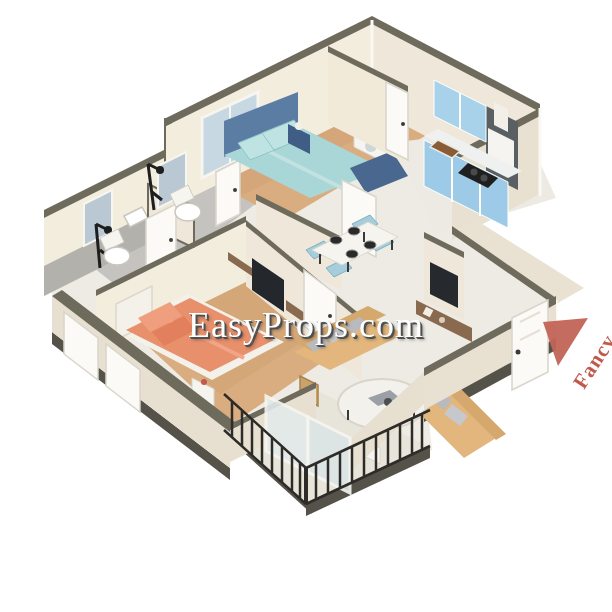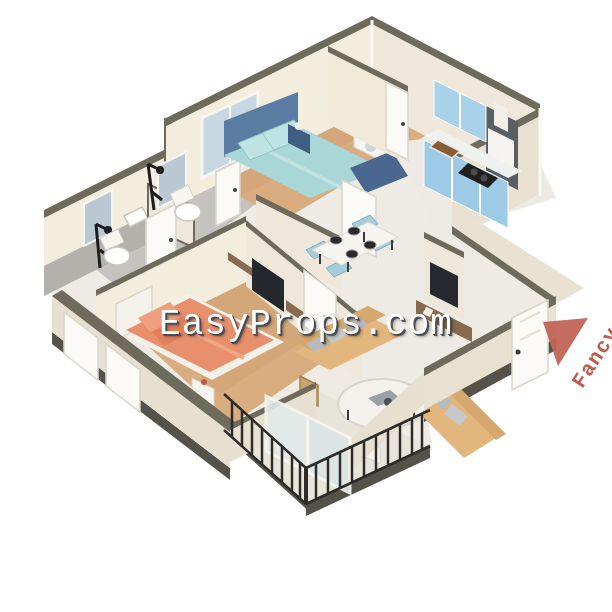--- a/index.html
+++ b/index.html
@@ -1,17 +1,17 @@
 <!DOCTYPE html>
 <html><head>
 <meta charset="utf-8">
 <style>
   html,body{margin:0;padding:0;background:#ffffff;}
   .stage{position:relative;width:612px;height:612px;overflow:hidden;background:#ffffff;
-         font-family:Liberation Mono, monospace;text-align:center;}
+         font-family:Liberation Serif, serif;text-align:center;}
   .stage svg{position:absolute;left:0;top:0;}
   .watermark{position:absolute;left:50%;top:304px;transform:translateX(-50%);
     font-size:36px;font-weight:400;letter-spacing:1px;color:#ffffff;white-space:nowrap;
     text-shadow:2px 2px 0 #4e4e4e,1px 1px 0 #5a5a5a,3px 3px 3px rgba(40,40,40,.45);
     pointer-events:none;}
   .corner-logo{position:absolute;left:540px;top:314px;width:120px;height:120px;pointer-events:none;}
   .logo-text{position:absolute;left:28px;top:66px;font-size:21px;font-weight:700;
     transform:rotate(-57deg);transform-origin:left top;letter-spacing:1px;}
 </style>
 </head>

